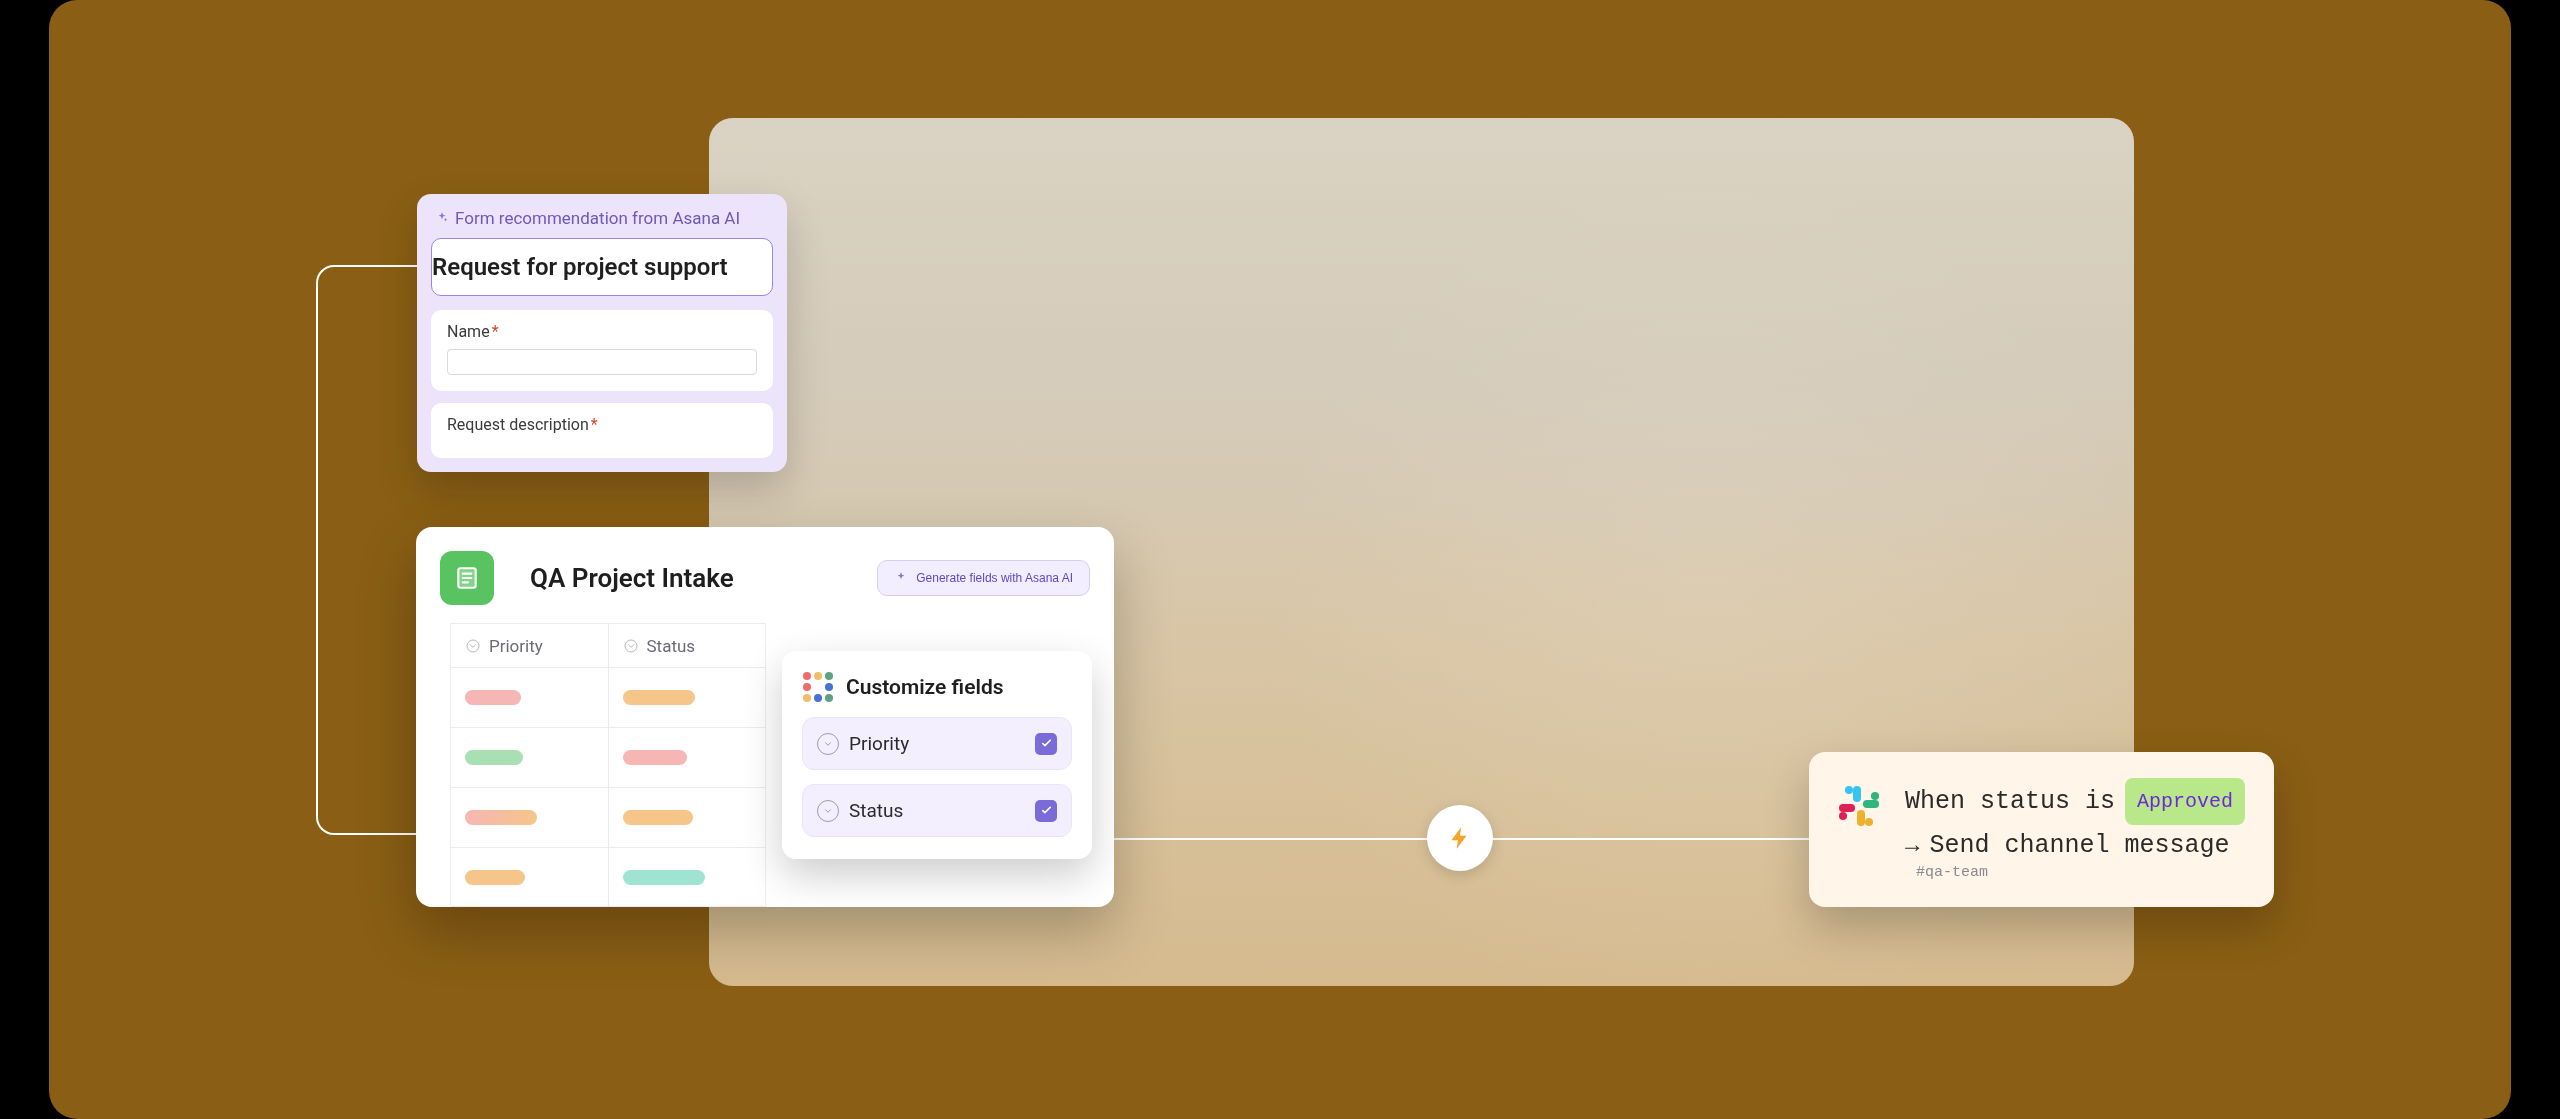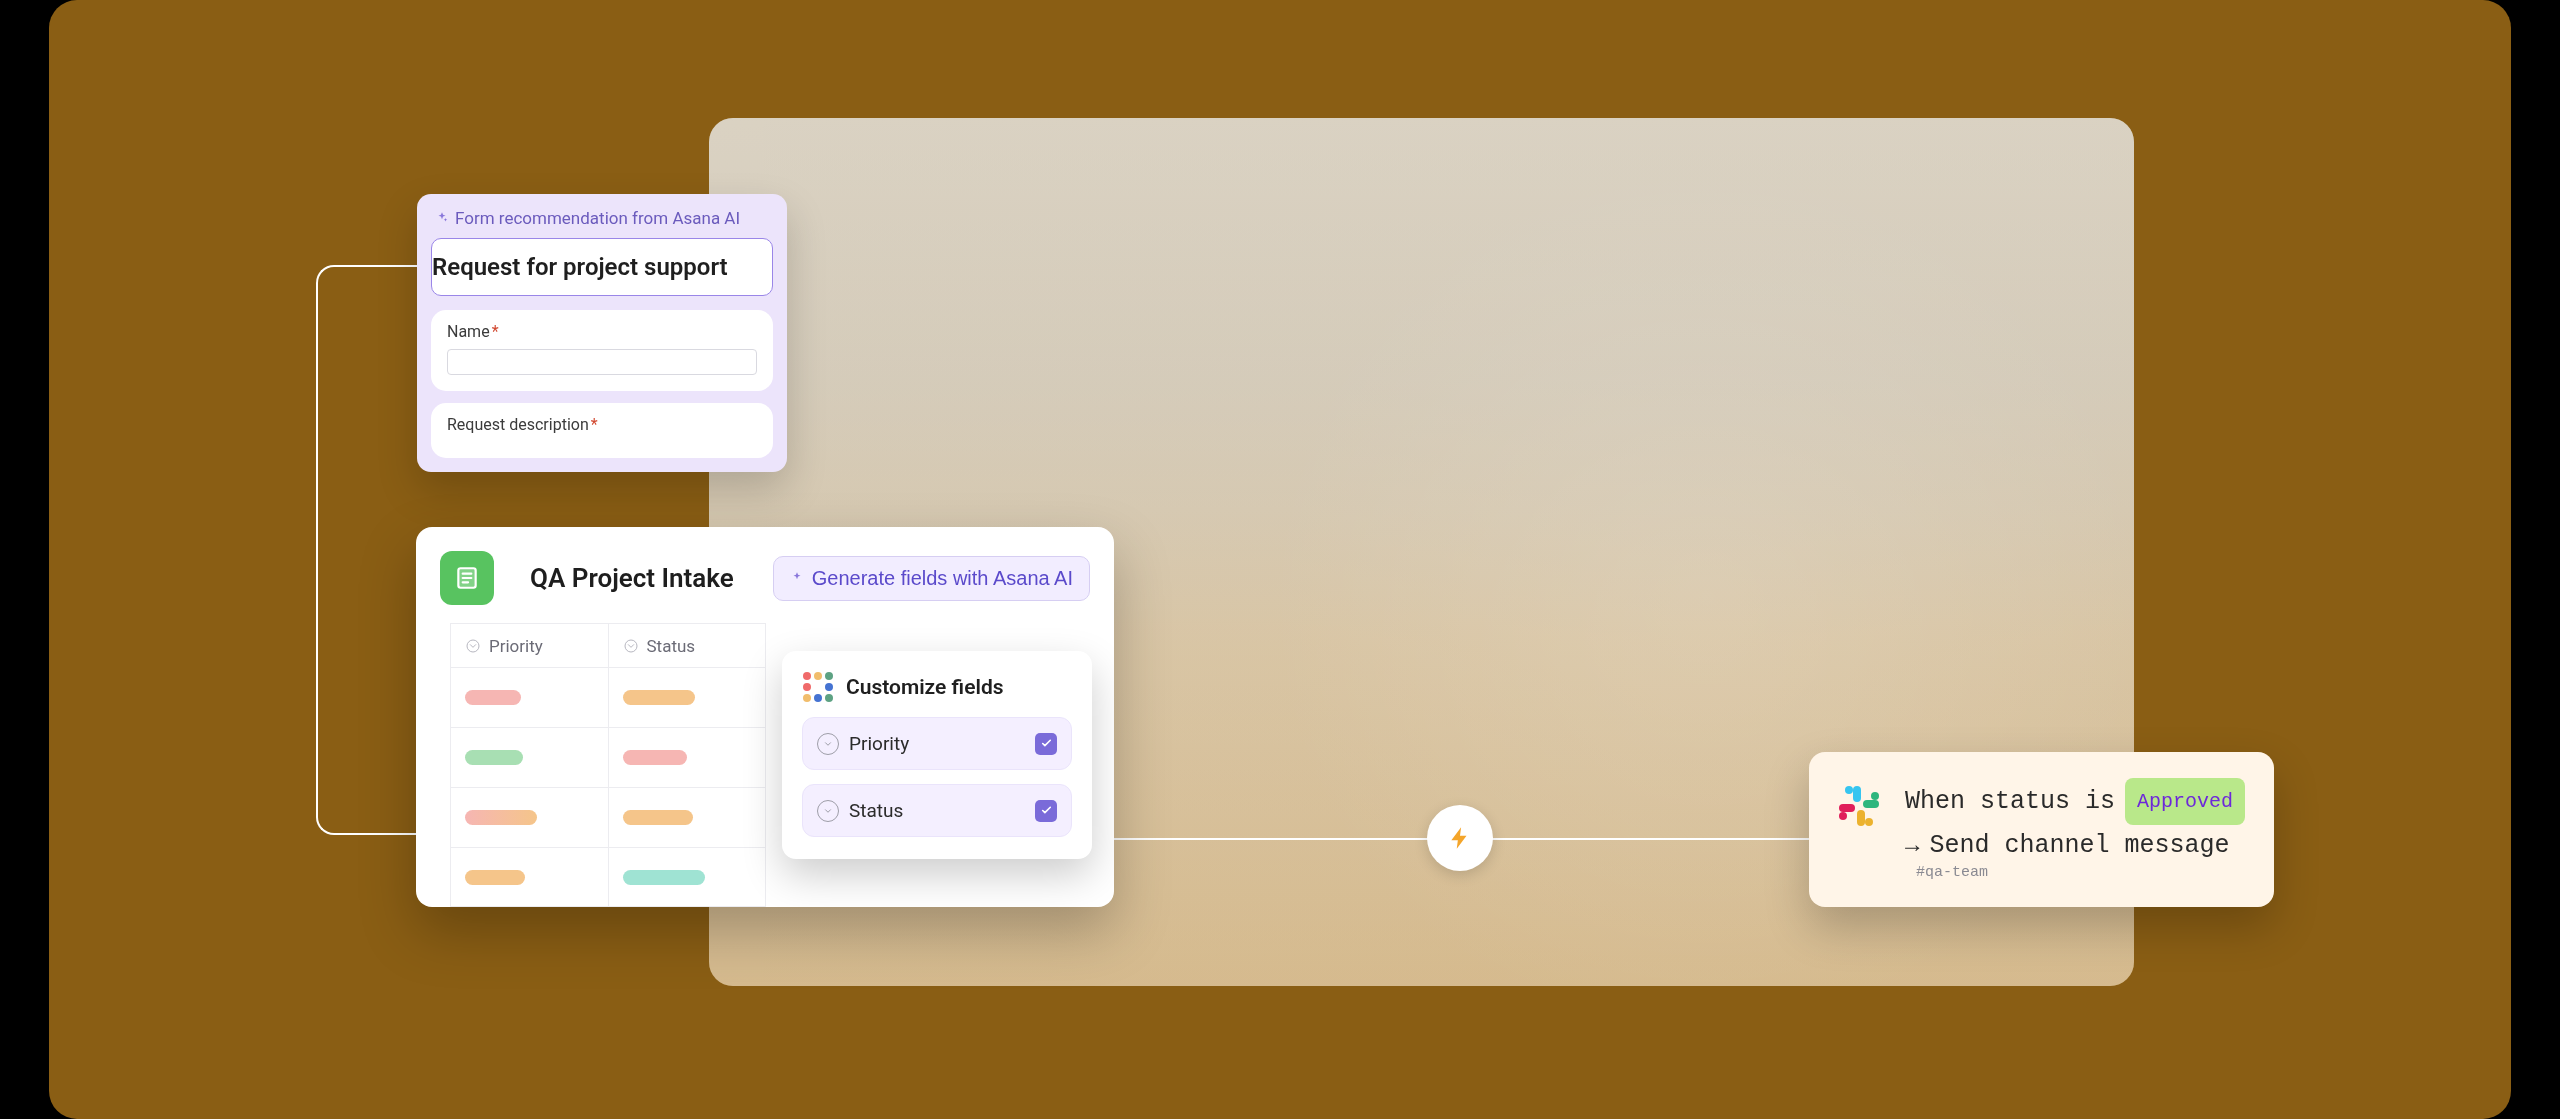--- a/index.html
+++ b/index.html
@@ -106,21 +106,21 @@
     padding: 14px 0;
   }
   .form-title {
     font-size: 24px;
     font-weight: 600;
     color:#1f1f1f;
   }
   .form-field {
     margin: 0 14px 12px 14px;
     background:#fff;
-    border-radius:15px;
+    border-radius:10px;
     padding: 12px 16px 16px 16px;
   }
   .form-field .lbl {
     font-size: 16px;
     color:#3b3b3b;
   }
   .form-field .req { color:#d1472f; margin-left:2px; }
   .form-field .inp {
     margin-top:8px;
     height:26px;
@@ -156,21 +156,21 @@
     margin-right:16px;
   }
   .proj-icon svg { width:26px; height:26px; }
   .intake-title { font-size:26px; font-weight:600; color:#1e1e1e; flex:none;margin-left:20px; }
   .gen-btn {
     margin-left:auto;
     display:flex; align-items:center; gap:8px;
     border:1px solid #d6cef2;
     background:#f2edff;
     color:#5b4acb;
-    font-size:20px;
+    font-size:12px;
     padding:10px 16px;
     border-radius:10px;
     cursor:pointer;
   }
   .gen-btn .sparkle { width:14px; height:14px; }
 
   .grid {
     position:relative;
     margin-left: 34px;
     width: 316px;

